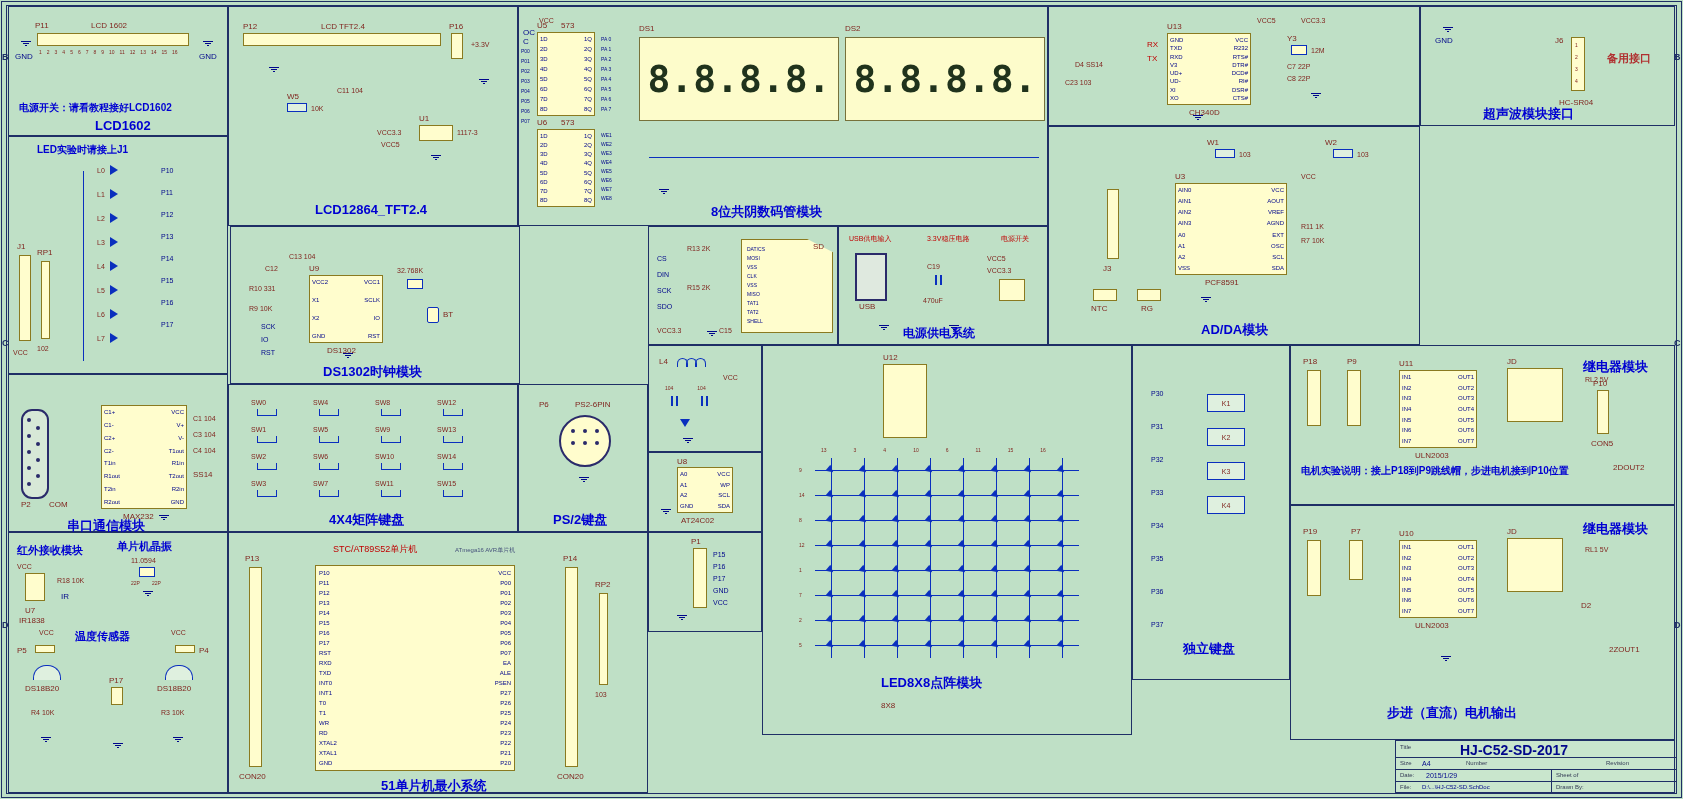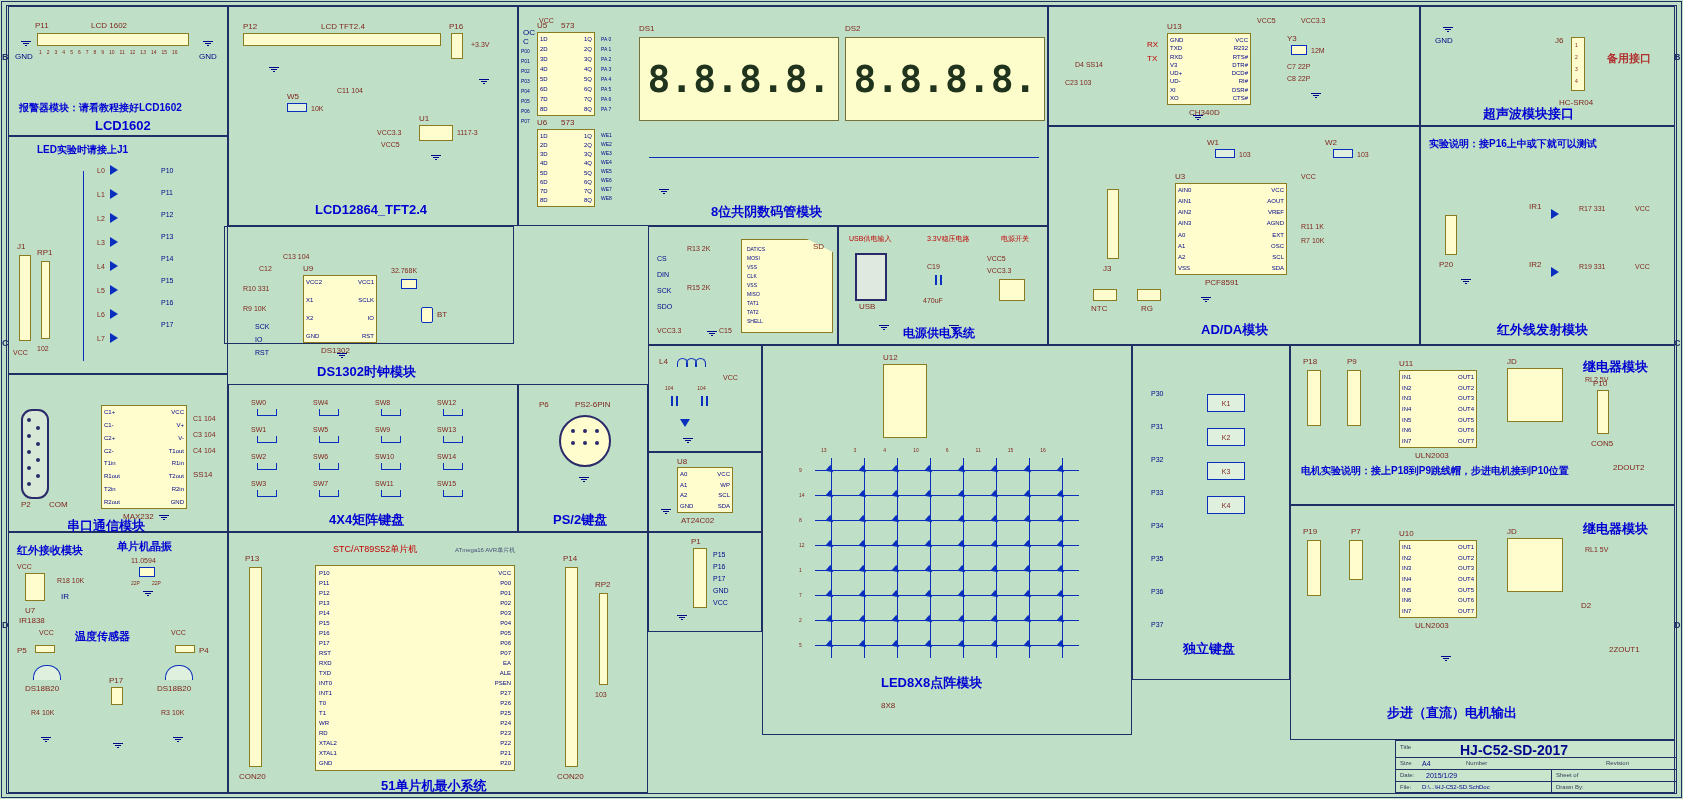--- a/index.html
+++ b/index.html
@@ -105,21 +105,21 @@
         <span>12</span>
         <span>13</span>
         <span>14</span>
         <span>15</span>
         <span>16</span>
       </div>
     <span class="gnd" style="left:12px;top:34px"></span>
     <span class="gnd" style="left:194px;top:34px"></span>
     <span class="t net" style="left:6px;top:46px">GND</span>
     <span class="t net" style="left:190px;top:46px">GND</span>
-    <span class="t note" style="left:10px;top:96px">报警器模块：请看教程接好LCD1602</span>
+    <span class="t note" style="left:10px;top:96px">电源开关：请看教程接好LCD1602</span>
     <span class="t title" style="left:86px;top:112px">LCD1602</span>
   </div>
 
   <div class="m" style="left:8px;top:136px;width:220px;height:238px">
     <span class="t note" style="left:28px;top:8px">LED实验时请接上J1</span>
     <span class="t des" style="left:8px;top:106px">J1</span>
     <div class="hdr" style="left:10px;top:118px;width:12px;height:86px"></div>
     <span class="t val" style="left:4px;top:212px">VCC</span>
     <span class="t des" style="left:28px;top:112px">RP1</span>
     <div class="hdr" style="left:32px;top:124px;width:9px;height:78px"></div>
@@ -238,21 +238,21 @@
     <span class="t val" style="left:148px;top:122px">VCC3.3</span>
     <span class="t val" style="left:152px;top:134px">VCC5</span>
     <span class="t des" style="left:190px;top:108px">U1</span>
     <div class="ic" style="left:190px;top:118px;width:34px;height:16px"></div>
     <span class="t val" style="left:228px;top:122px">1117-3</span>
     <span class="gnd" style="left:250px;top:72px"></span>
     <span class="gnd" style="left:202px;top:148px"></span>
     <span class="t title" style="left:86px;top:196px">LCD12864_TFT2.4</span>
   </div>
 
-  <div class="m" style="left:224px;top:226px;width:290px;height:118px">
+  <div class="m" style="left:230px;top:226px;width:290px;height:158px">
     <span class="t val" style="left:58px;top:26px">C13 104</span>
     <span class="t val" style="left:34px;top:38px">C12</span>
     <span class="t val" style="left:18px;top:58px">R10 331</span>
     <span class="t val" style="left:18px;top:78px">R9 10K</span>
     <span class="t des" style="left:78px;top:38px">U9</span>
     <div class="ic" style="left:78px;top:48px;width:74px;height:68px">
       <div class="pins" style="left:2px;top:3px;bottom:3px">
           <span>VCC2</span>
           <span>X1</span>
           <span>X2</span>
@@ -774,35 +774,20 @@
     <span class="t val" style="left:252px;top:96px">R11 1K</span>
     <span class="t val" style="left:252px;top:110px">R7 10K</span>
     <div class="ic" style="left:44px;top:162px;width:24px;height:12px"></div>
     <span class="t des" style="left:42px;top:178px">NTC</span>
     <div class="ic" style="left:88px;top:162px;width:24px;height:12px"></div>
     <span class="t des" style="left:92px;top:178px">RG</span>
     <span class="gnd" style="left:152px;top:170px"></span>
     <span class="t title" style="left:152px;top:196px">AD/DA模块</span>
   </div>
 
-  <div class="m" style="left:1420px;top:126px;width:255px;height:219px">
-    <span class="t note" style="left:8px;top:12px">实验说明：接P16上中或下就可以测试</span>
-    <div class="hdr" style="left:24px;top:88px;width:12px;height:40px"></div>
-    <span class="t des" style="left:18px;top:134px">P20</span>
-    <span class="t des" style="left:108px;top:76px">IR1</span>
-    <span class="tri" style="left:130px;top:82px"></span>
-    <span class="t val" style="left:158px;top:78px">R17 331</span>
-    <span class="t val" style="left:214px;top:78px">VCC</span>
-    <span class="t des" style="left:108px;top:134px">IR2</span>
-    <span class="tri" style="left:130px;top:140px"></span>
-    <span class="t val" style="left:158px;top:136px">R19 331</span>
-    <span class="t val" style="left:214px;top:136px">VCC</span>
-    <span class="gnd" style="left:40px;top:152px"></span>
-    <span class="t title" style="left:76px;top:196px">红外线发射模块</span>
-  </div>
 
   <div class="m" style="left:1290px;top:345px;width:385px;height:160px">
     <span class="t title" style="left:292px;top:14px">继电器模块</span>
     <span class="t des" style="left:12px;top:12px">P18</span>
     <div class="hdr" style="left:16px;top:24px;width:14px;height:56px"></div>
     <span class="t des" style="left:56px;top:12px">P9</span>
     <div class="hdr" style="left:56px;top:24px;width:14px;height:56px"></div>
     <span class="t des" style="left:108px;top:14px">U11</span>
     <div class="ic" style="left:108px;top:24px;width:78px;height:78px">
       <div class="pins" style="left:2px;top:3px;bottom:3px">

